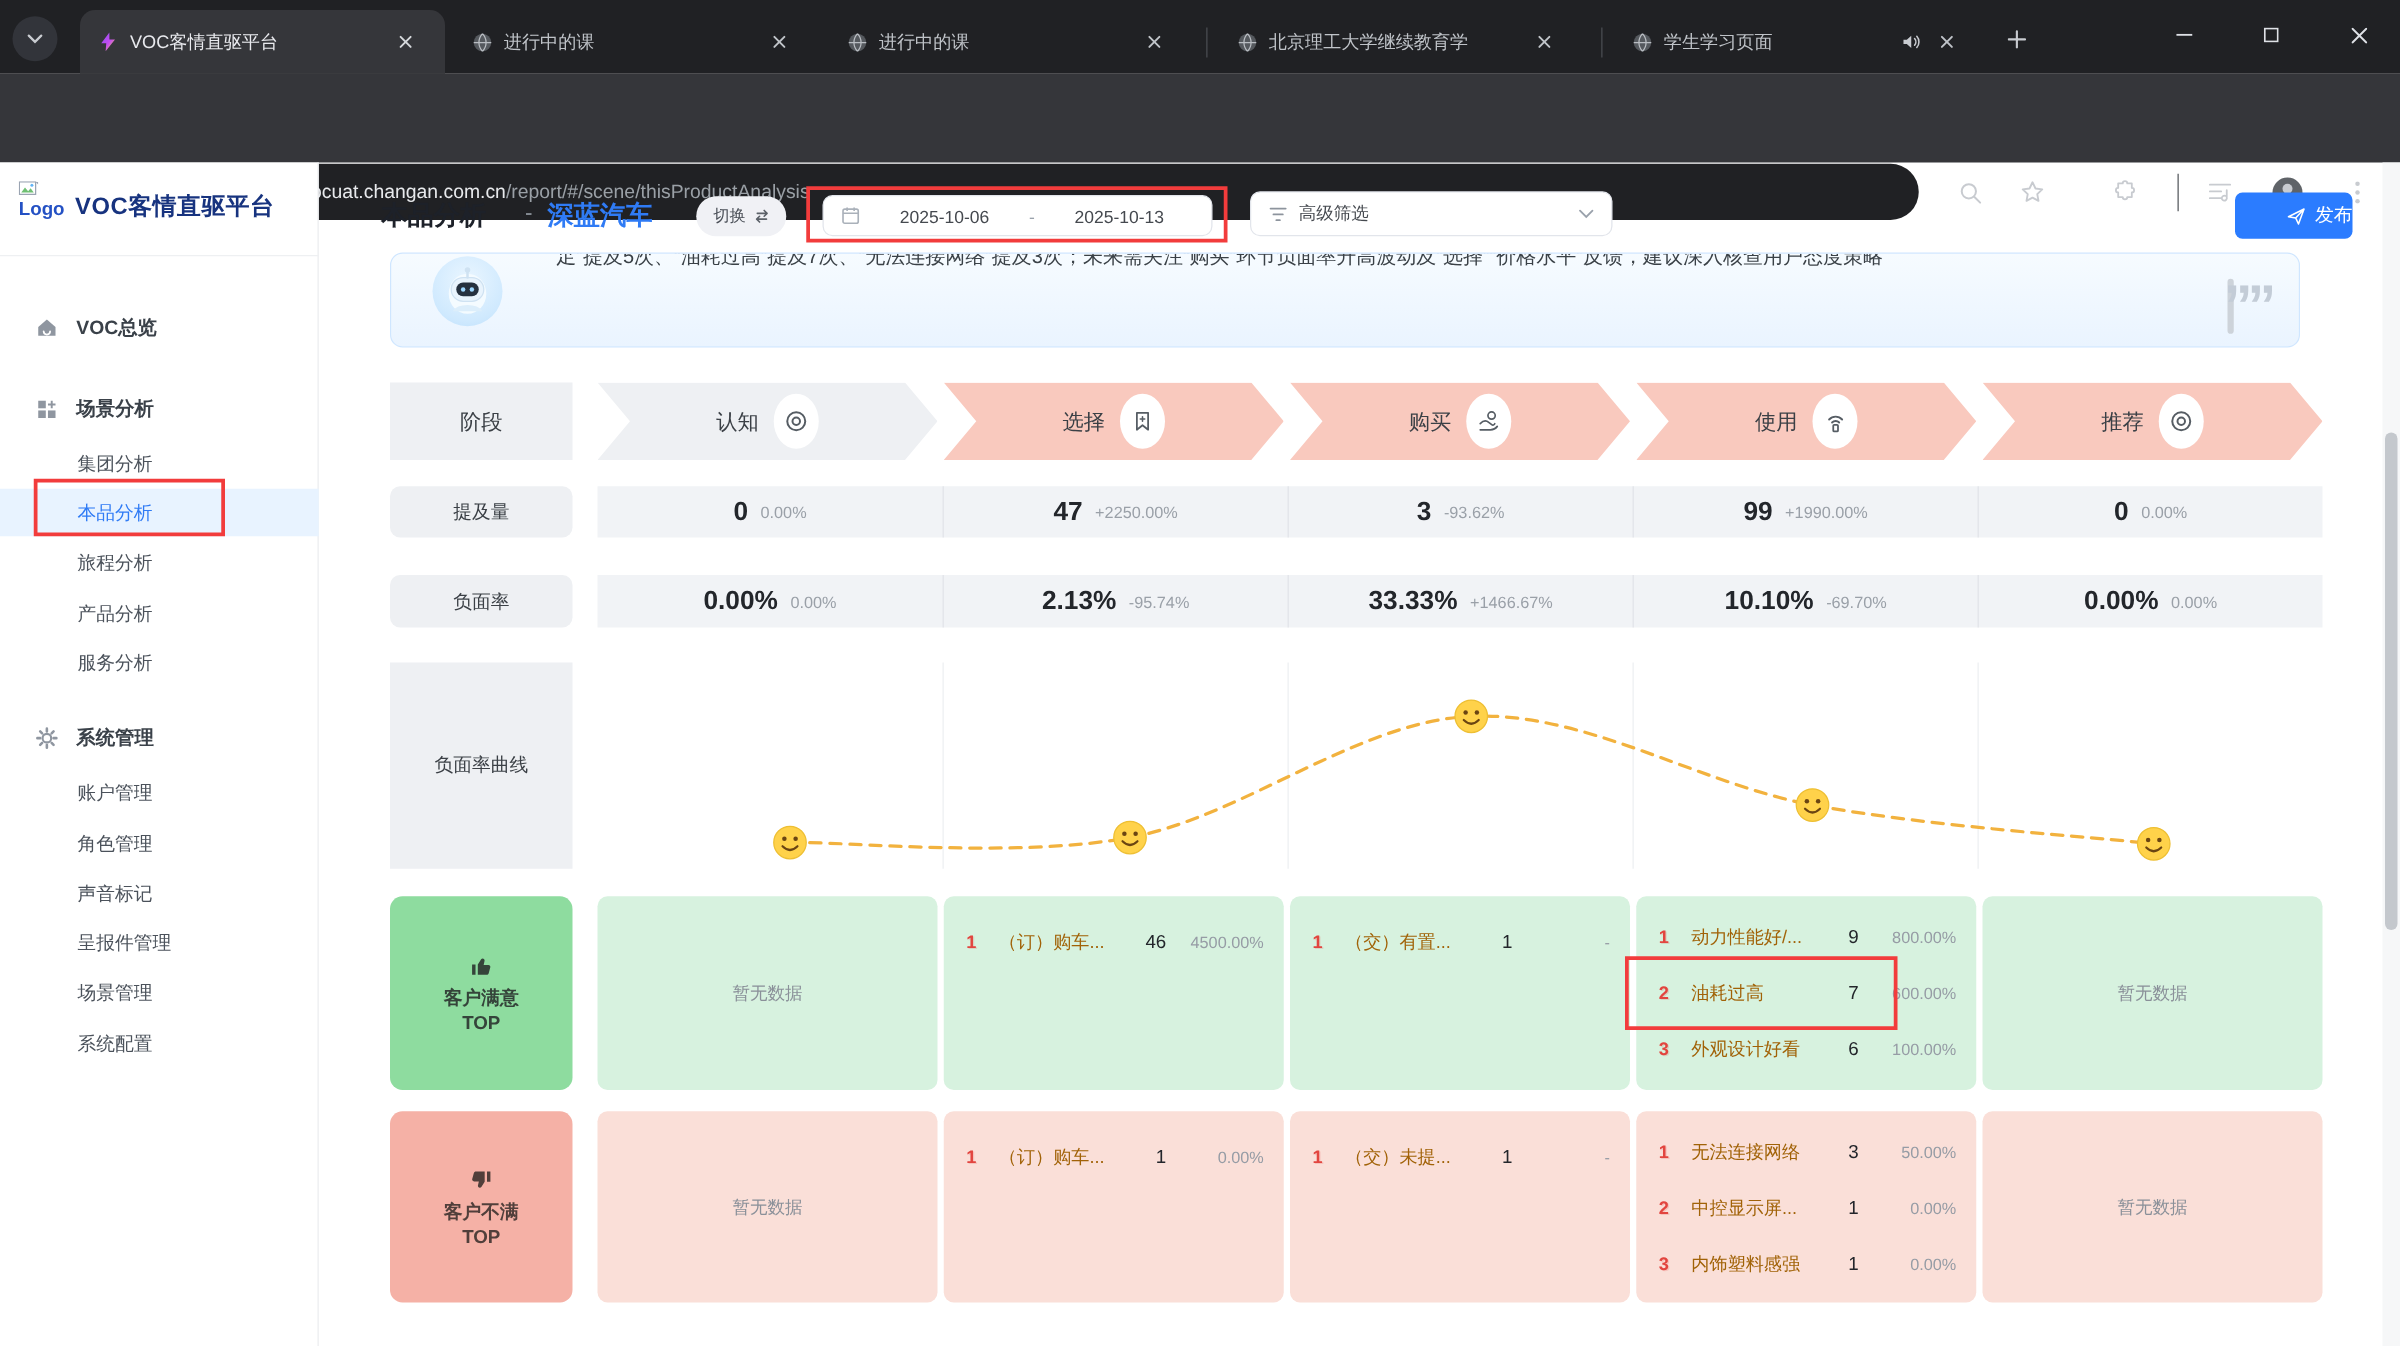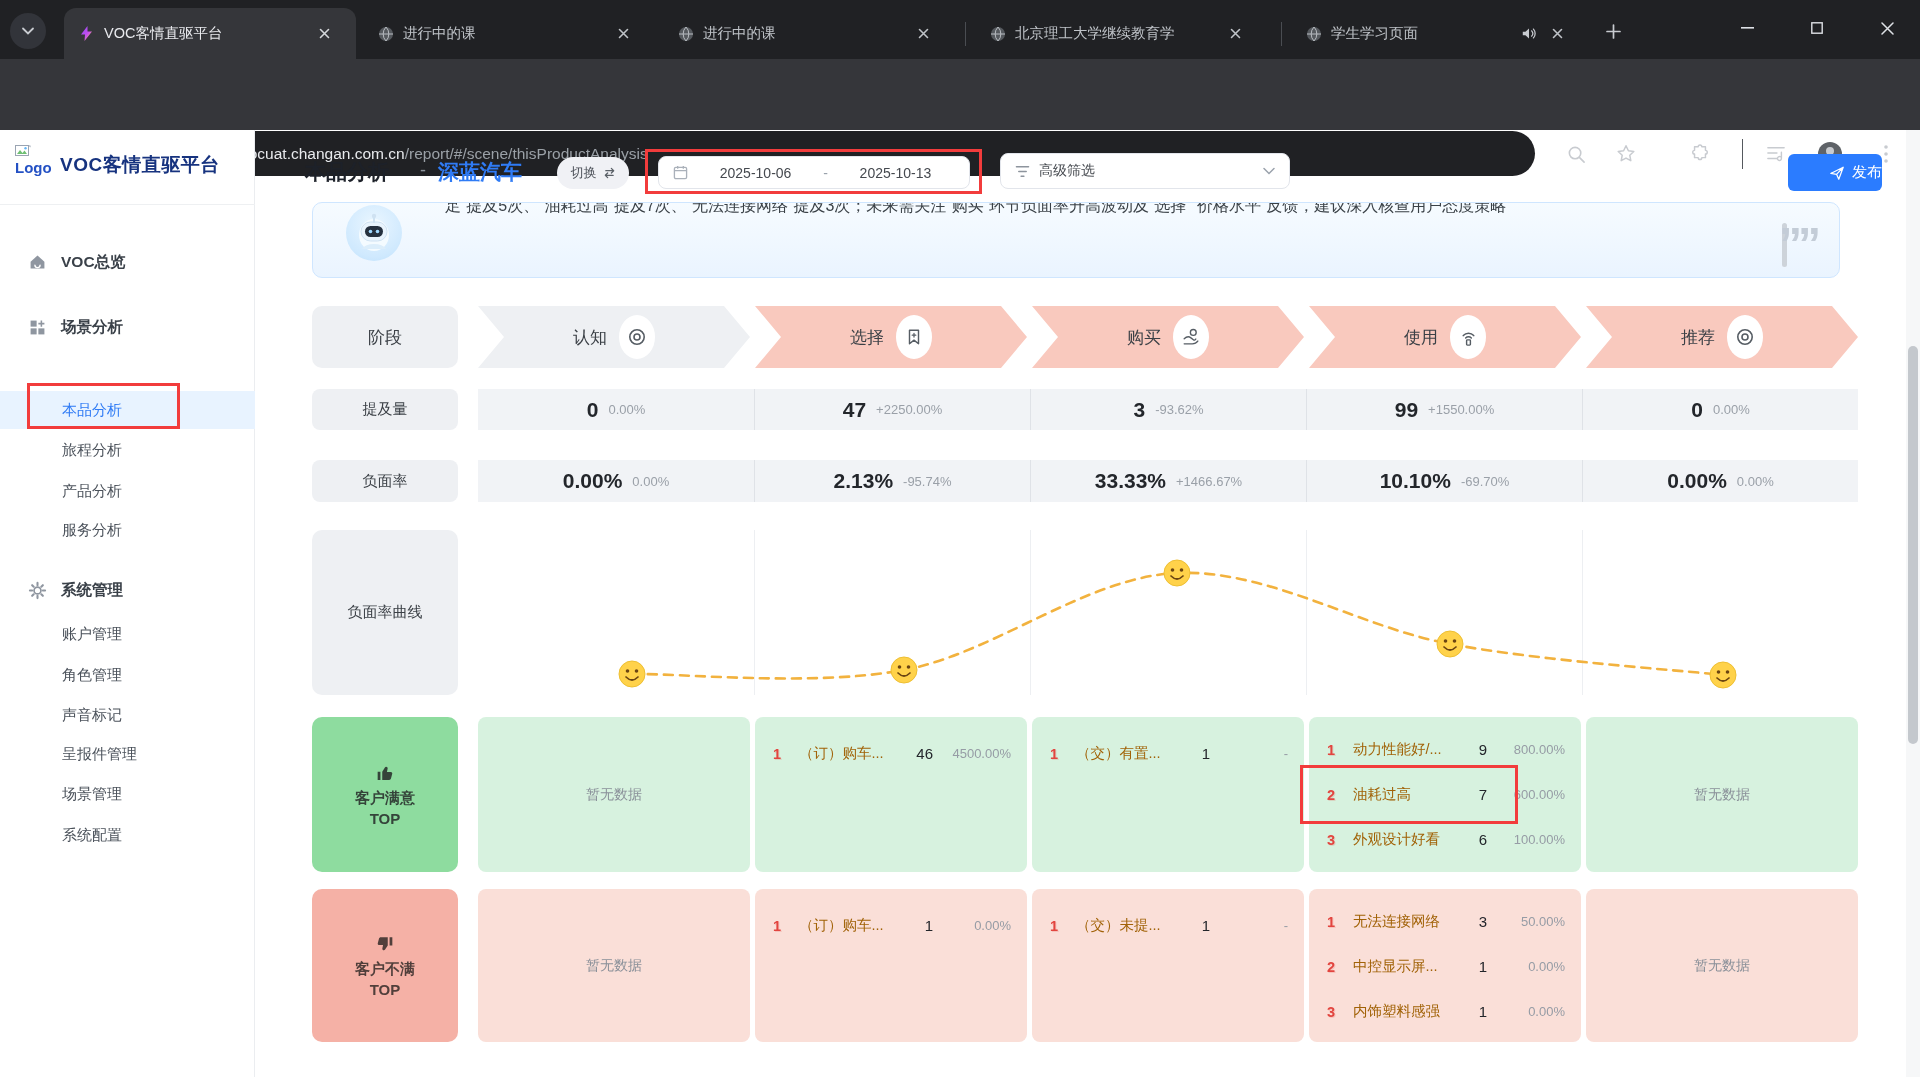--- a/index.html
+++ b/index.html
@@ -50,21 +50,21 @@
   .ai-box{position:absolute;left:312px;top:202px;width:1528px;height:76px;border:1px solid #cfe6ff;border-radius:10px;background:linear-gradient(180deg,#f6fbff,#eaf4ff);overflow:hidden}
   .ai-avatar{position:absolute;left:33px;top:2px;width:56px;height:56px;border-radius:50%;background:radial-gradient(circle at 50% 35%,#eaf6ff 0%,#cfe9fe 70%,#bcdffc 100%);overflow:hidden}
   .ai-text{position:absolute;left:132px;top:0;width:1430px;height:74px;overflow:hidden;font-size:16px;color:#3a4147;line-height:31px}
   .ai-text .inner{margin-top:-13px}
   .ai-quote{position:absolute;right:22px;top:14px;font-size:46px;font-weight:bold;color:#c3ccd7;letter-spacing:-4px}
   .ai-scroll{position:absolute;right:52px;top:20px;width:5px;height:44px;border-radius:3px;background:#cdd3da}
 
   
   .board{position:absolute;left:312px;top:306px;width:1546px;height:740px}
   .brow{position:absolute;left:0;width:1546px;display:grid;grid-template-columns:161px repeat(5,272px);column-gap:5px}
-  .labelbox{width:146px;border-radius:10px;background:#eef0f3;display:flex;align-items:center;justify-content:center;color:#3b4046;font-size:16px}
+  .labelbox{width:146px;border-radius:0;background:#eef0f3;display:flex;align-items:center;justify-content:center;color:#3b4046;font-size:16px}
   .chev{clip-path:polygon(0 0,calc(100% - 26px) 0,100% 50%,calc(100% - 26px) 100%,0 100%,26px 50%);display:flex;align-items:center;justify-content:center;gap:12px;font-size:17px;color:#3b4046}
   .chev .cir{width:36px;height:44px;border-radius:50%;background:#fff;display:flex;align-items:center;justify-content:center;color:#565d64}
   .strip{grid-column:2/-1;display:grid;grid-template-columns:repeat(5,1fr)}
   .mcell{display:flex;align-items:center;justify-content:center;gap:10px;background:#f1f3f6;border-left:1px solid #dfe2e7}
   .mcell:first-child{border-left:none}
   .mcell .big{font-size:21px;font-weight:600;color:#23262b}
   .mcell .delta{font-size:13px;color:#9aa0a8}
   .curvecell{border-left:1px solid #edeff2}
   .curvecell:first-child{border-left:none}
   .toplabel{width:146px;border-radius:10px;display:flex;flex-direction:column;align-items:center;justify-content:center;gap:5px;font-size:15px;font-weight:600}
@@ -283,20 +283,23 @@
 
   <div class="side-item" style="top:177px">
     <svg class="sicon" viewBox="0 0 22 22">
         <rect x="3" y="3" width="7" height="7" fill="#8f96a0"></rect>
         <rect x="3" y="12" width="7" height="7" fill="#8f96a0"></rect>
         <rect x="12" y="12" width="7" height="7" fill="#8f96a0"></rect>
         <path d="M15.5 3 v7 M12 6.5 h7" stroke="#8f96a0" stroke-width="1.8"></path>
       </svg>
     <span>场景分析</span>
   </div>
+  <div class="side-sub" style="top:222px">
+      <span>集团分析</span>
+    </div>
   <div class="side-sub active" style="top:261px">
       <span>本品分析</span>
     </div>
   <div class="side-sub" style="top:301px">
       <span>旅程分析</span>
     </div>
   <div class="side-sub" style="top:342px">
       <span>产品分析</span>
     </div>
   <div class="side-sub" style="top:381px">
@@ -456,21 +459,21 @@
       <div class="mcell">
           <span class="big">47</span>
           <span class="delta">+2250.00%</span>
         </div>
       <div class="mcell">
           <span class="big">3</span>
           <span class="delta">-93.62%</span>
         </div>
       <div class="mcell">
           <span class="big">99</span>
-          <span class="delta">+1550.00%</span>
+          <span class="delta">+1990.00%</span>
         </div>
       <div class="mcell">
           <span class="big">0</span>
           <span class="delta">0.00%</span>
         </div>
     </div>
   </div>
 
   <div class="brow" style="top:154px;height:42px">
     <div class="labelbox" style="border-radius:8px;font-size:15px">负面率</div>

